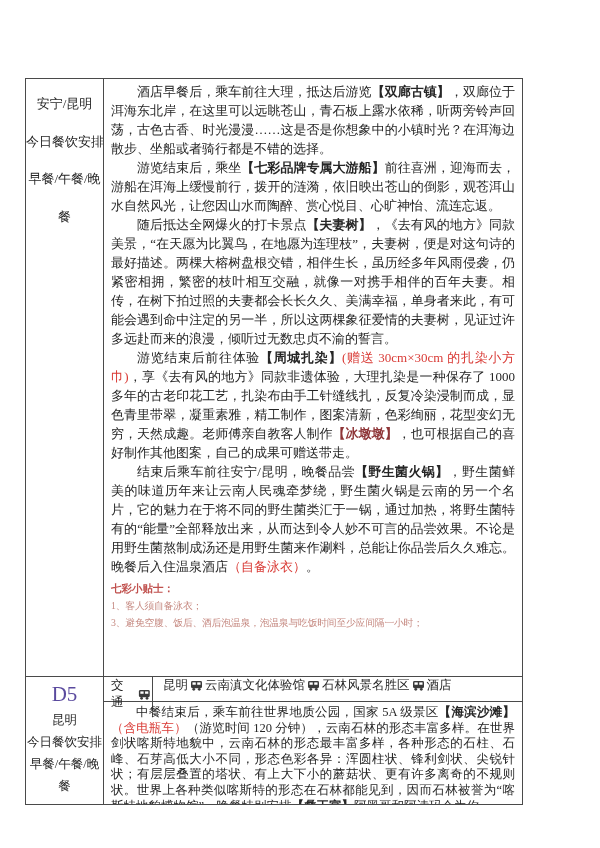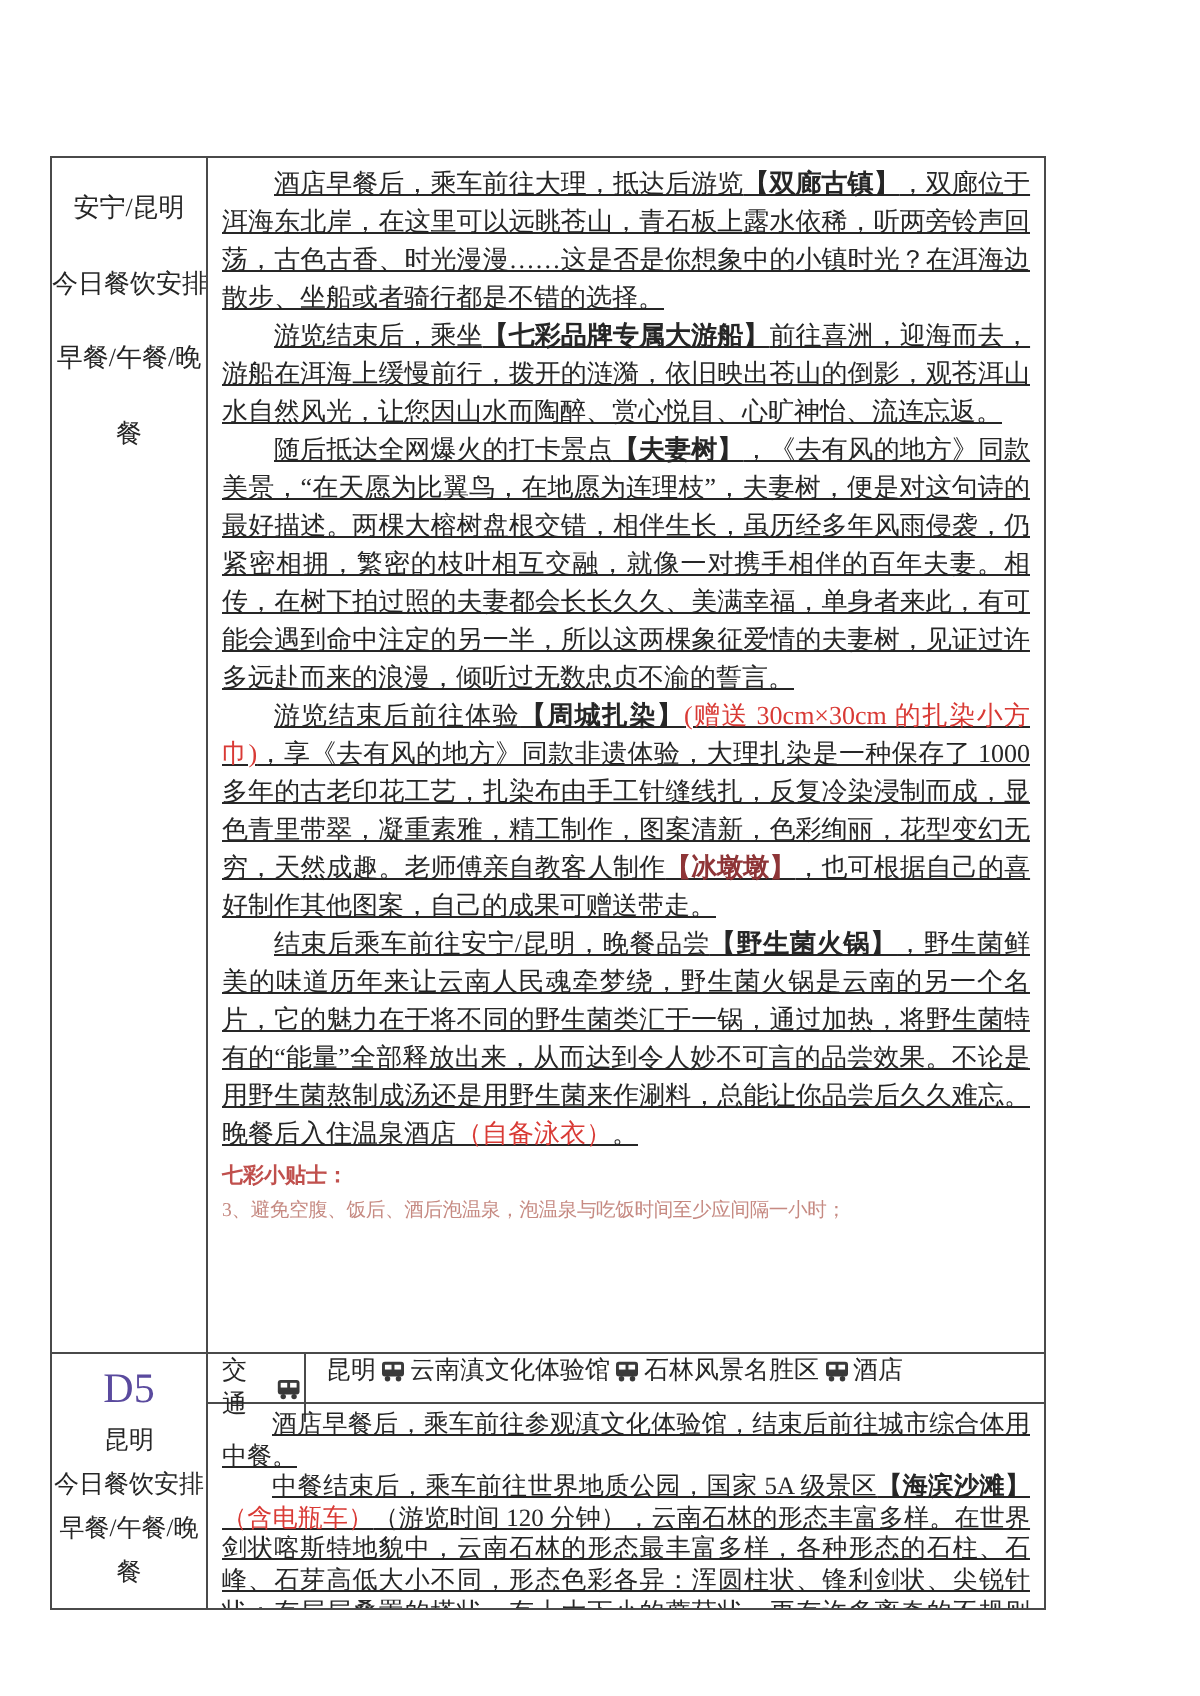--- a/index.html
+++ b/index.html
@@ -22,21 +22,21 @@
   .trow-day5{height:128px;border-top:1px solid var(--border);}
   .day-cell{
     flex:0 0 78px;border-right:1px solid var(--border);
     text-align:center;overflow:hidden;
   }
   .trow-day4 .day-cell{padding-top:6px;font-size:13px;line-height:37.5px;}
   .trow-day5 .day-cell{padding-top:4px;font-size:12.5px;line-height:22px;}
   .day-big{font-size:21px;color:var(--purple);line-height:26px;margin-bottom:2px;}
   .content-cell{flex:1;overflow:hidden;}
   .trow-day4 .content-cell{padding:3px 7px 0 7px;font-size:13px;line-height:19px;}
-  .blk-p{text-indent:2em;text-align:justify;text-decoration:underline;}
+  .blk-p{text-indent:2em;text-align:justify;}
   .trow-day5 .blk-p{font-size:12.5px;line-height:15.6px;}
   .blk-tip_header{
     color:var(--tiph);font-weight:bold;font-size:10.5px;line-height:17px;margin-top:4px;
   }
   .blk-tip{
     color:var(--tip);font-size:9.8px;letter-spacing:-0.2px;line-height:17px;
     white-space:pre-line;padding-left:11px;text-indent:-11px;text-align:left;
   }
   .s-b{font-weight:bold;}
   .s-r{color:var(--red);}
@@ -68,20 +68,21 @@
         <div class="cell-line">早餐/午餐/晚</div>
         <div class="cell-line">餐</div>
       </div>
     <div class="content-cell">
         <p class="blk blk-p"><span>酒店早餐后，乘车前往大理，抵达后游览</span><span class="s-b">【双廊古镇】</span><span>，双廊位于洱海东北岸，在这里可以远眺苍山，青石板上露水依稀，听两旁铃声回荡，古色古香、时光漫漫……这是否是你想象中的小镇时光？在洱海边散步、坐船或者骑行都是不错的选择。</span></p>
         <p class="blk blk-p"><span>游览结束后，乘坐</span><span class="s-b">【七彩品牌专属大游船】</span><span>前往喜洲，迎海而去，游船在洱海上缓慢前行，拨开的涟漪，依旧映出苍山的倒影，观苍洱山水自然风光，让您因山水而陶醉、赏心悦目、心旷神怡、流连忘返。</span></p>
         <p class="blk blk-p"><span>随后抵达全网爆火的打卡景点</span><span class="s-b">【夫妻树】</span><span>，《去有风的地方》同款美景，“在天愿为比翼鸟，在地愿为连理枝”，夫妻树，便是对这句诗的最好描述。两棵大榕树盘根交错，相伴生长，虽历经多年风雨侵袭，仍紧密相拥，繁密的枝叶相互交融，就像一对携手相伴的百年夫妻。相传，在树下拍过照的夫妻都会长长久久、美满幸福，单身者来此，有可能会遇到命中注定的另一半，所以这两棵象征爱情的夫妻树，见证过许多远赴而来的浪漫，倾听过无数忠贞不渝的誓言。</span></p>
         <p class="blk blk-p"><span>游览结束后前往体验</span><span class="s-b">【周城扎染】</span><span class="s-r">(赠送 30cm×30cm 的扎染小方巾)</span><span>，享《去有风的地方》同款非遗体验，大理扎染是一种保存了 1000 多年的古老印花工艺，扎染布由手工针缝线扎，反复冷染浸制而成，显色青里带翠，凝重素雅，精工制作，图案清新，色彩绚丽，花型变幻无穷，天然成趣。老师傅亲自教客人制作</span><span class="s-br">【冰墩墩】</span><span>，也可根据自己的喜好制作其他图案，自己的成果可赠送带走。</span></p>
         <p class="blk blk-p"><span>结束后乘车前往安宁/昆明，晚餐品尝</span><span class="s-b">【野生菌火锅】</span><span>，野生菌鲜美的味道历年来让云南人民魂牵梦绕，野生菌火锅是云南的另一个名片，它的魅力在于将不同的野生菌类汇于一锅，通过加热，将野生菌特有的“能量”全部释放出来，从而达到令人妙不可言的品尝效果。不论是用野生菌熬制成汤还是用野生菌来作涮料，总能让你品尝后久久难忘。晚餐后入住温泉酒店</span><span class="s-r">（自备泳衣）</span><span>。</span></p>
         <p class="blk blk-tip_header"><span>七彩小贴士：</span></p>
+        <p class="blk blk-tip"><span>1、客人须自备泳衣；</span></p>
         <p class="blk blk-tip"><span>3、避免空腹、饭后、酒后泡温泉，泡温泉与吃饭时间至少应间隔一小时；</span></p>
       </div>
   </div>
 
   <div class="trow trow-day5">
     <div class="day-cell">
       <div class="day-big">D5</div>
       <div>
           <div class="cell-line">昆明</div>
           <div class="cell-line">今日餐饮安排</div>
@@ -123,19 +124,18 @@
     <rect x="1" y="1" width="12" height="8" rx="1.6" fill="#3a3a3a"></rect>
     <rect x="2.6" y="2.6" width="3.6" height="2.6" fill="#ffffff"></rect>
     <rect x="7.8" y="2.6" width="3.6" height="2.6" fill="#ffffff"></rect>
     <circle cx="4" cy="10.2" r="1.5" fill="#3a3a3a"></circle>
     <circle cx="10" cy="10.2" r="1.5" fill="#3a3a3a"></circle>
   </svg>
             <span>酒店</span>
           </div>
       </div>
       <div class="day5-text">
-          <p class="blk blk-p"><span>酒店早餐后，乘车前往参观滇文化体验馆，结束后前往城市综合体用中餐。</span></p>
           <p class="blk blk-p"><span>中餐结束后，乘车前往世界地质公园，国家 5A 级景区</span><span class="s-b">【海滨沙滩】</span><span class="s-r">（含电瓶车）</span><span>（游览时间 120 分钟），云南石林的形态丰富多样。在世界剑状喀斯特地貌中，云南石林的形态最丰富多样，各种形态的石柱、石峰、石芽高低大小不同，形态色彩各异：浑圆柱状、锋利剑状、尖锐针状；有层层叠置的塔状、有上大下小的蘑菇状、更有许多离奇的不规则状。世界上各种类似喀斯特的形态在石林都能见到，因而石林被誉为“喀斯特地貌博物馆”。晚餐特别安排</span><span class="s-b">【彝王宴】</span><span>阿黑哥和阿诗玛会为你</span></p>
         </div>
     </div>
   </div>
 
 </div>
 
 </body></html>

